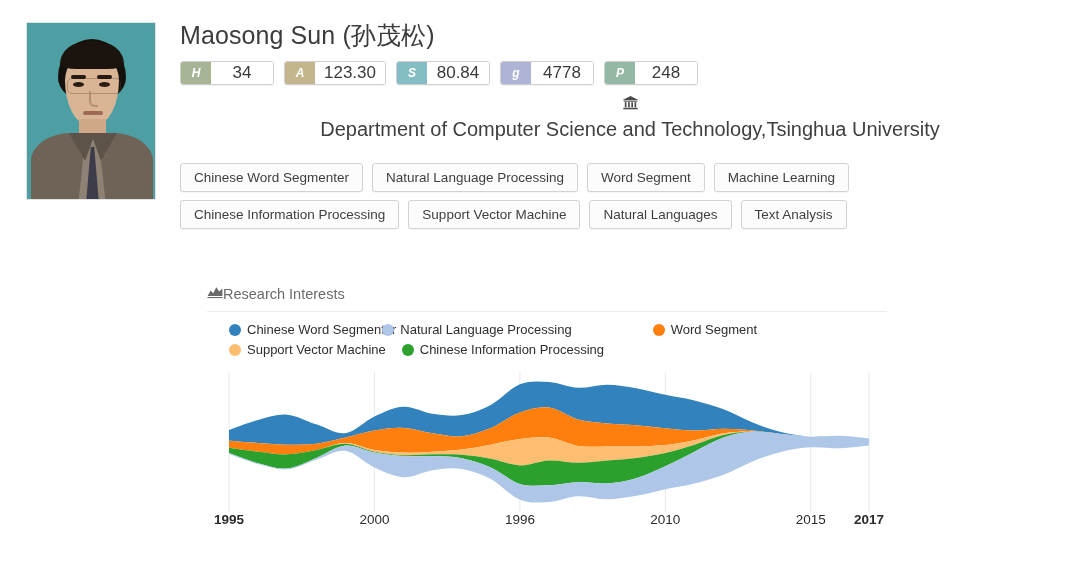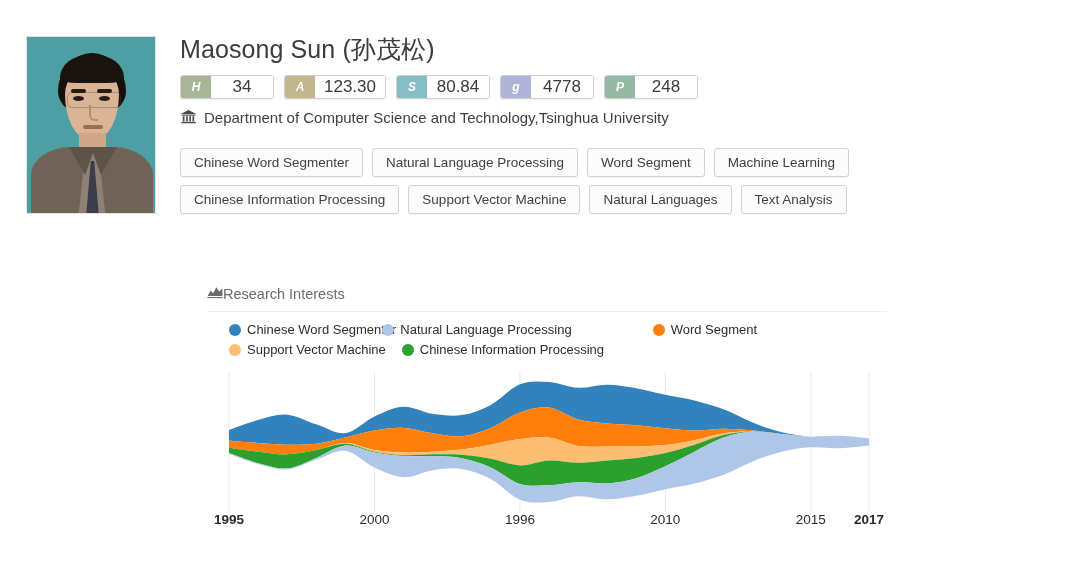--- a/index.html
+++ b/index.html
@@ -15,21 +15,21 @@
     overflow: hidden;
     position: relative;
   }
 
   
   .scholar-card {
     position: absolute;
     left: 0; top: 0;
     width: 1080px;
     display: flex;
-    padding: 36px 0 0 26px;
+    padding: 22px 0 0 26px;
     box-sizing: border-box;
   }
 
   
   .portrait {
     width: 130px;
     height: 178px;
     flex: 0 0 130px;
     background: #4e9fa3;
     position: relative;
@@ -190,23 +190,24 @@
     font-size: 17px;
     color: #3b3b3b;
     background: #ffffff;
   }
 
   
   .affiliation {
     display: flex;
     align-items: center;
     gap: 7px;
-    font-size: 15px;
+    font-size: 20px;
     color: #3f3f3f;
     margin-bottom: 22px;
+    flex-direction: column;
   }
   .bank-icon { flex: 0 0 auto; display: block; }
 
   
   .tag-rows { display: flex; flex-direction: column; gap: 8px; }
   .tag-row { display: flex; gap: 9px; }
   .tag {
     border: 1px solid #d2d2d2;
     border-radius: 3px;
     background: #fcfcfc;

